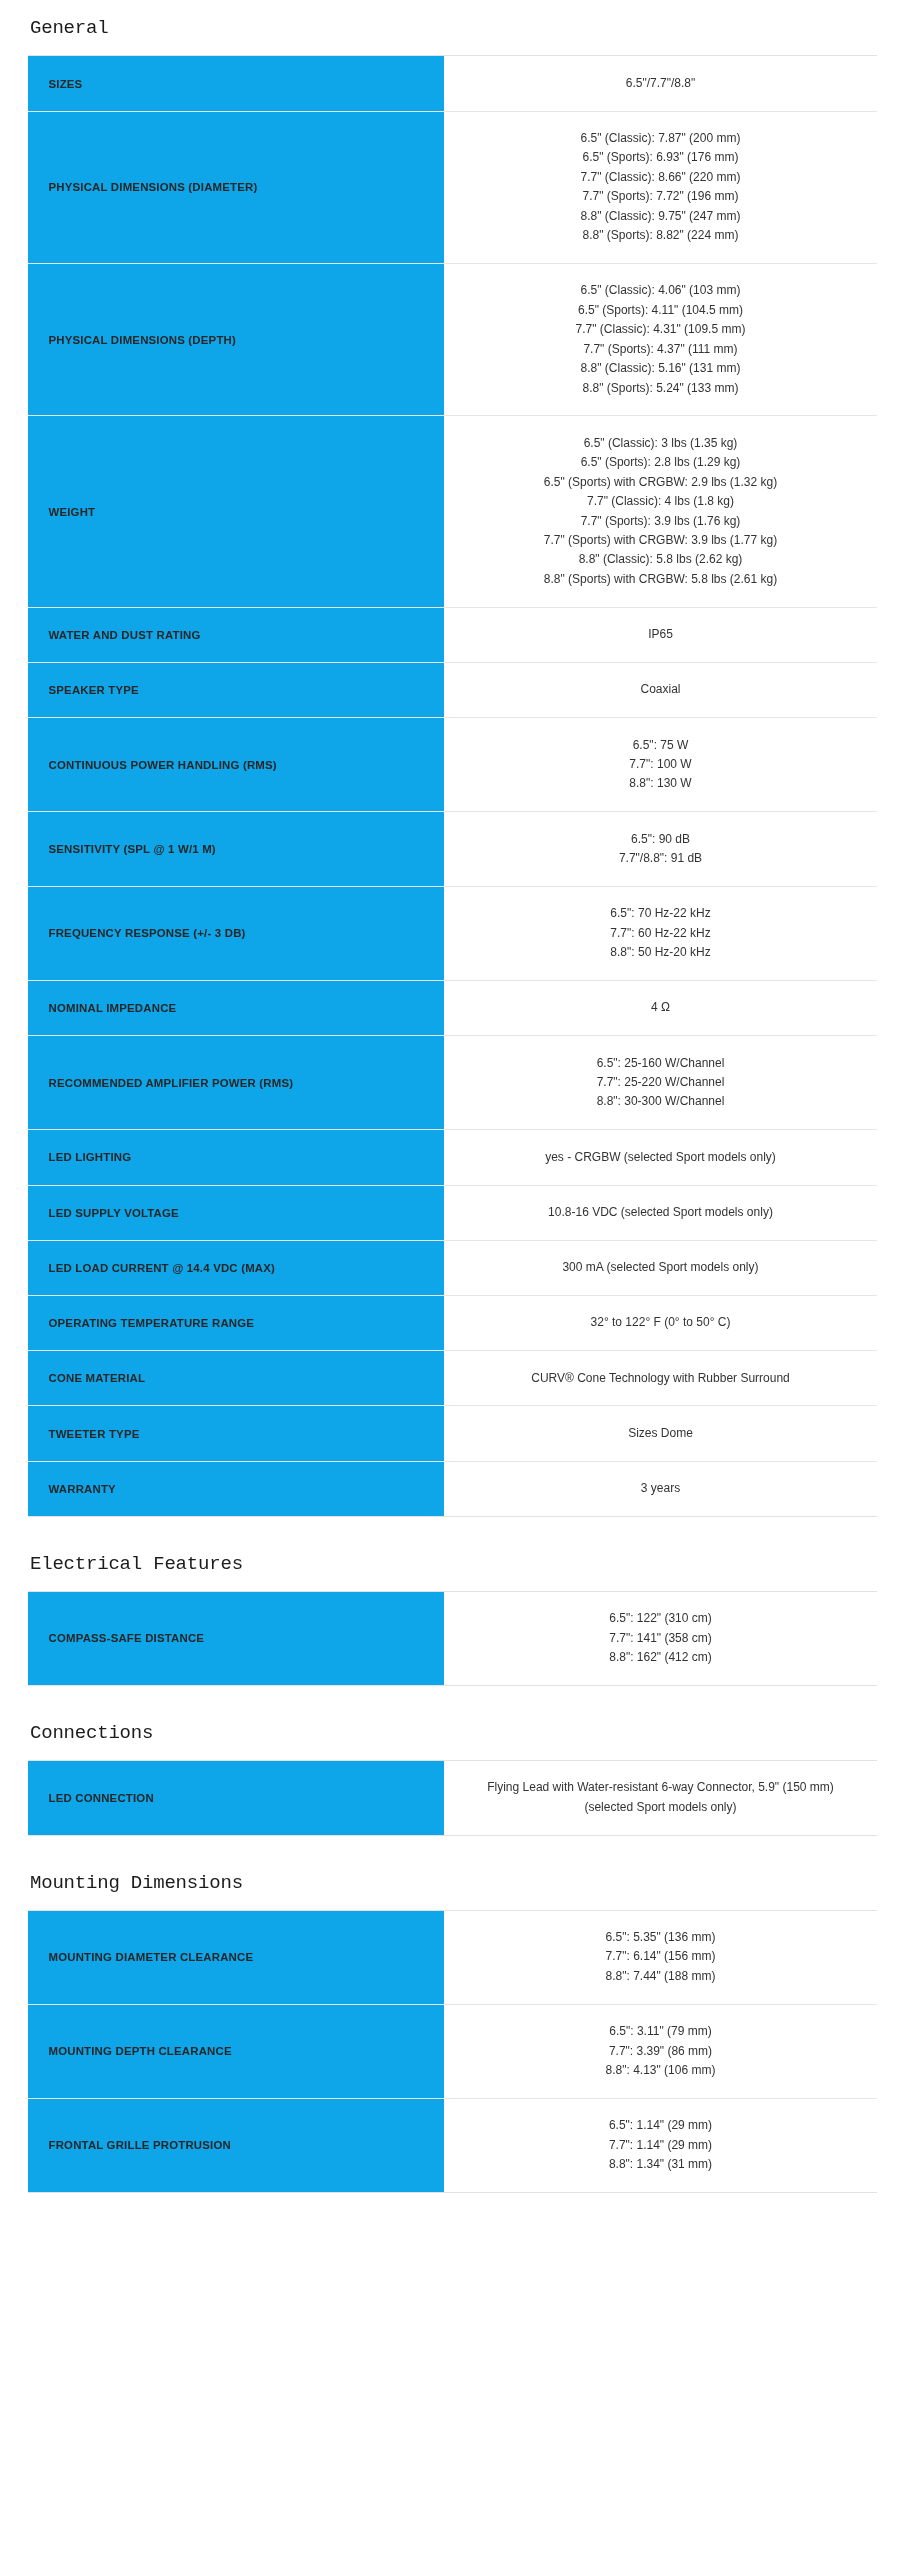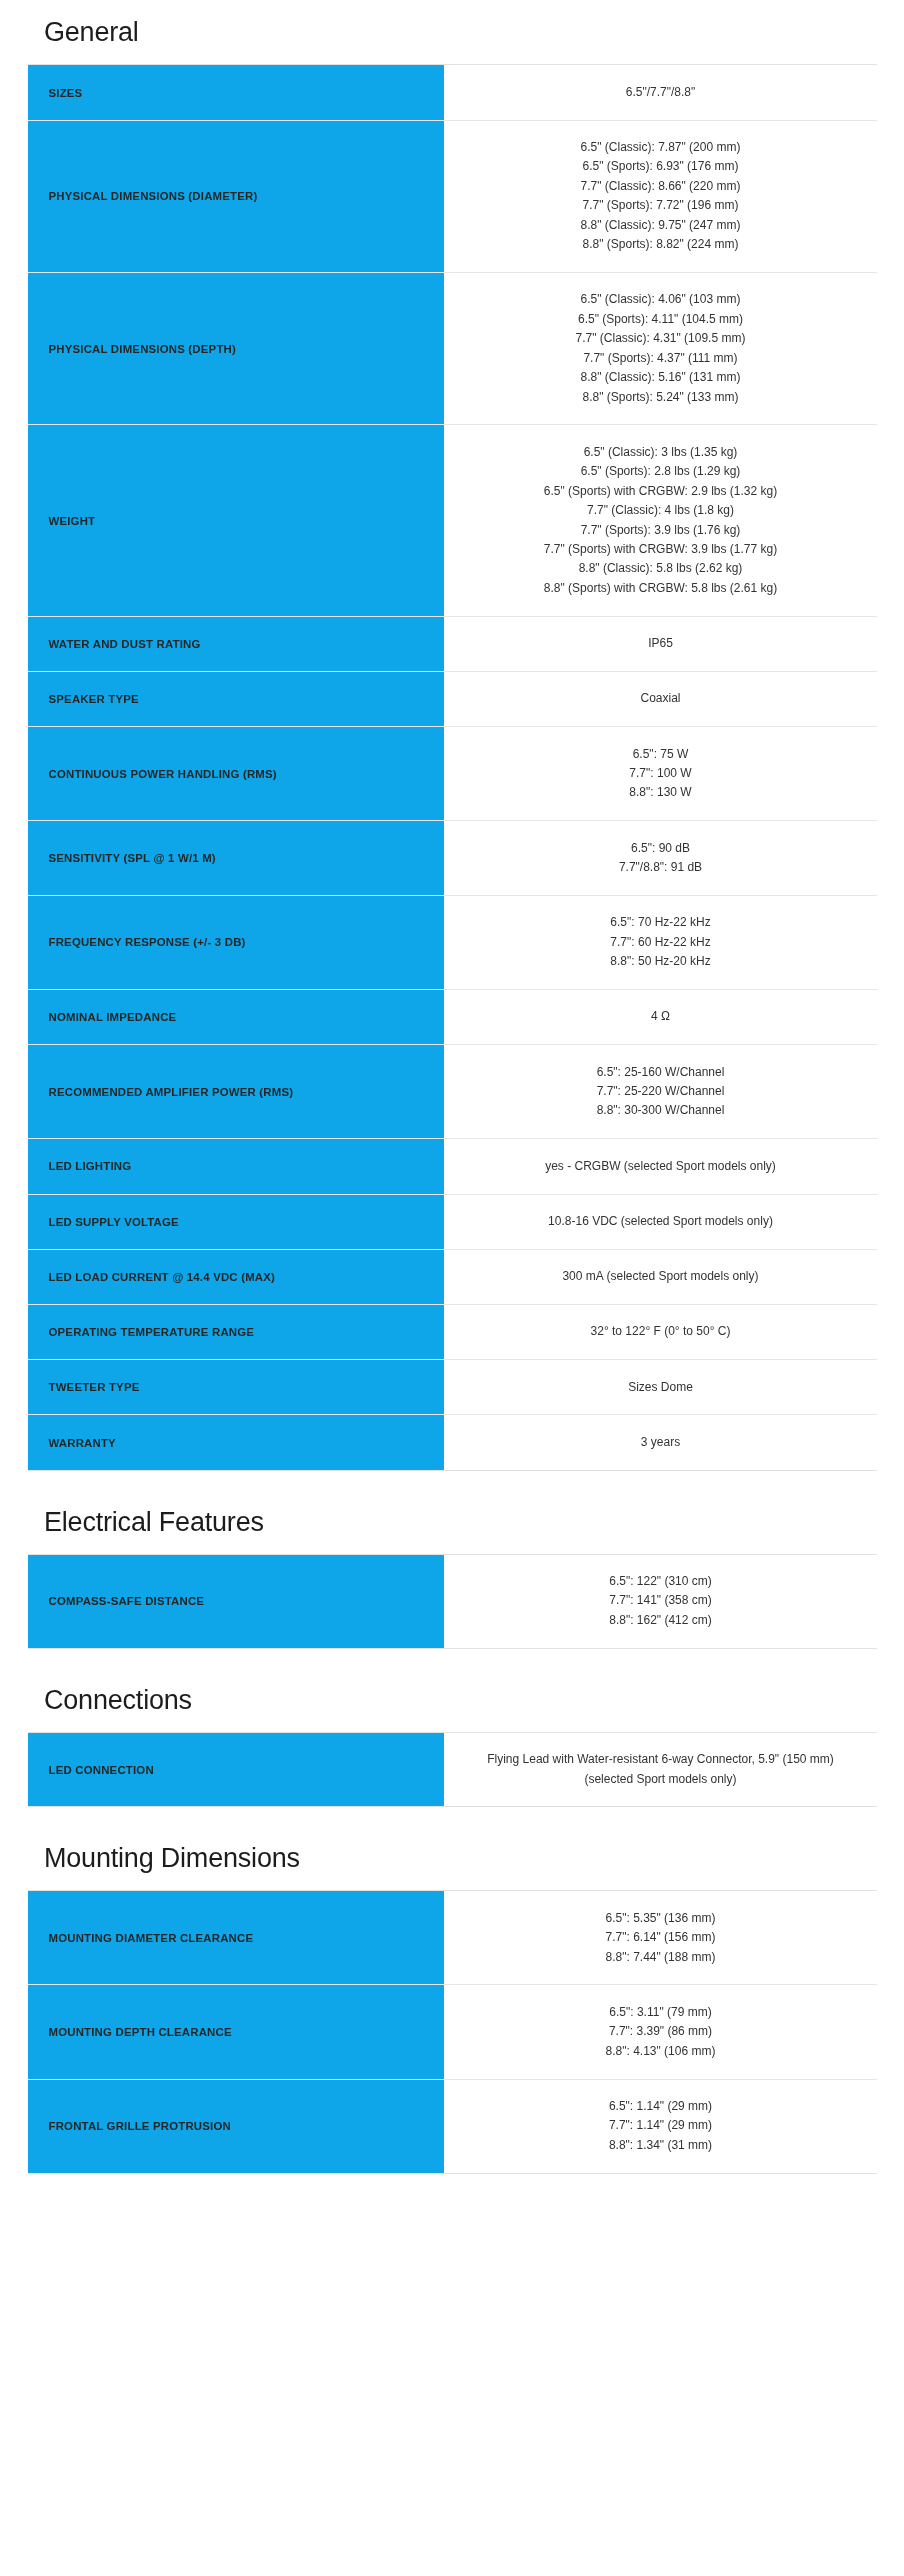--- a/index.html
+++ b/index.html
@@ -12,26 +12,26 @@
   }
   .page {
     width: 905px;
     margin: 0 auto;
     padding: 0 28px 63px 28px;
   }
   .section {
     margin-bottom: 17.4px;
   }
   .section-title {
-    font-size: 27px;
+    font-size: 19px;
     font-weight: 400;
     letter-spacing: -0.2px;
     color: #1c1c1c;
-    margin: 36px 0 16px 16px;
-    font-family: Liberation Sans, sans-serif;
+    margin: 36px 0 16px 2px;
+    font-family: Liberation Mono, monospace;
   }
   .section:first-of-type .section-title {
     margin-top: 17.4px;
   }
   table.spec {
     width: 100%;
     border-collapse: collapse;
     border-top: 0.8px solid #e2e2e2;
     border-bottom: 0.8px solid #e2e2e2;
   }
@@ -182,20 +182,26 @@
                 <span class="line">300 mA (selected Sport models only)</span>
               </td>
             </tr>
             <tr>
               <td class="label">Operating Temperature Range</td>
               <td class="value">
                 <span class="line">32° to 122° F (0° to 50° C)</span>
               </td>
             </tr>
             <tr>
+              <td class="label">Cone Material</td>
+              <td class="value">
+                <span class="line">CURV® Cone Technology with Rubber Surround</span>
+              </td>
+            </tr>
+            <tr>
               <td class="label">Tweeter Type</td>
               <td class="value">
                 <span class="line">Sizes Dome</span>
               </td>
             </tr>
             <tr>
               <td class="label">Warranty</td>
               <td class="value">
                 <span class="line">3 years</span>
               </td>

